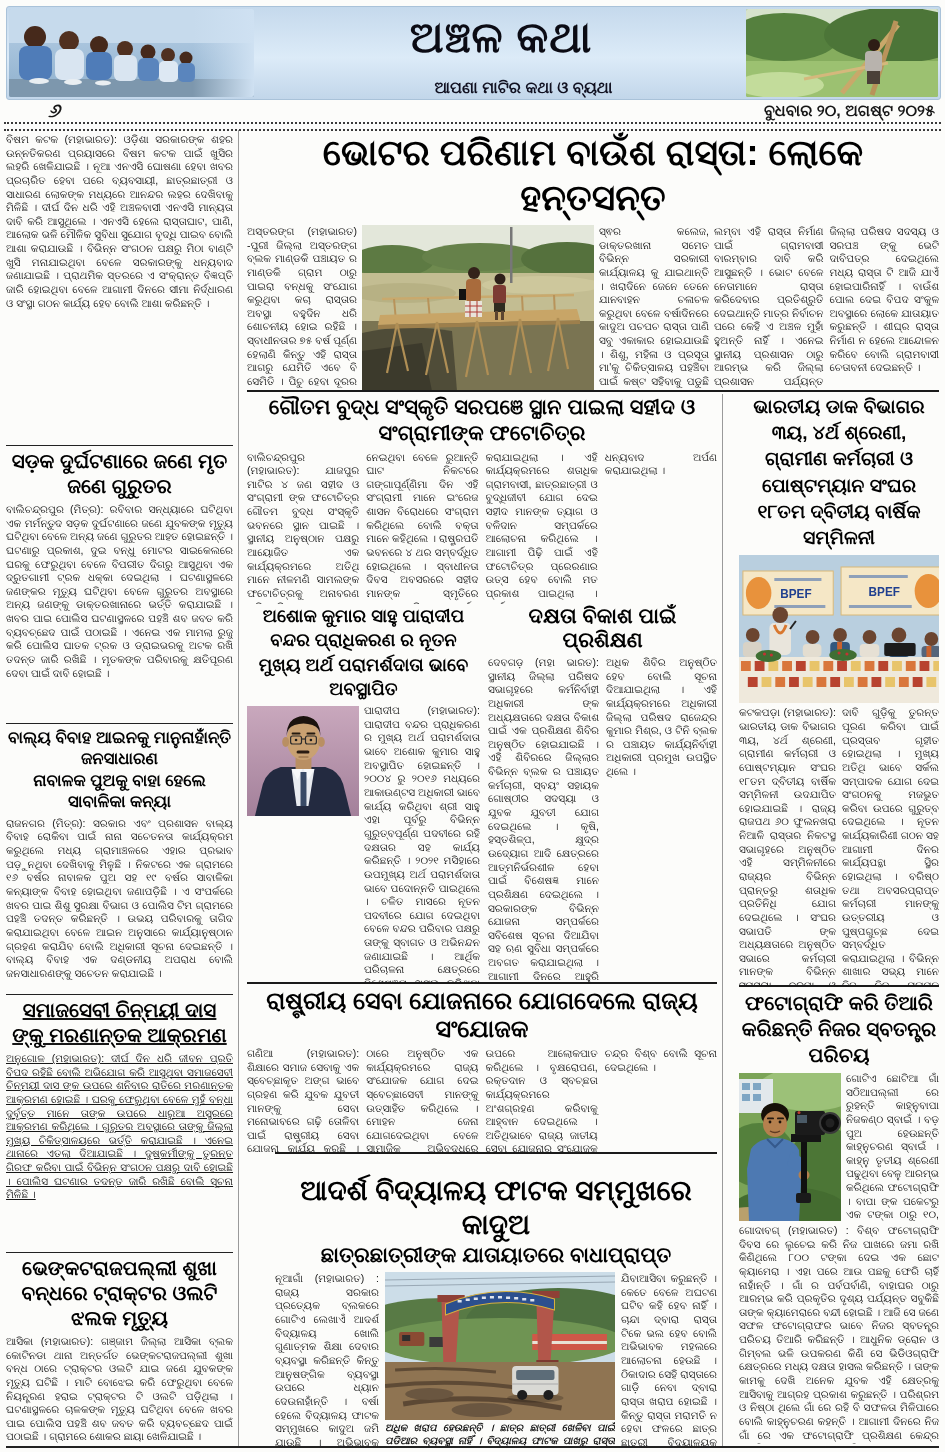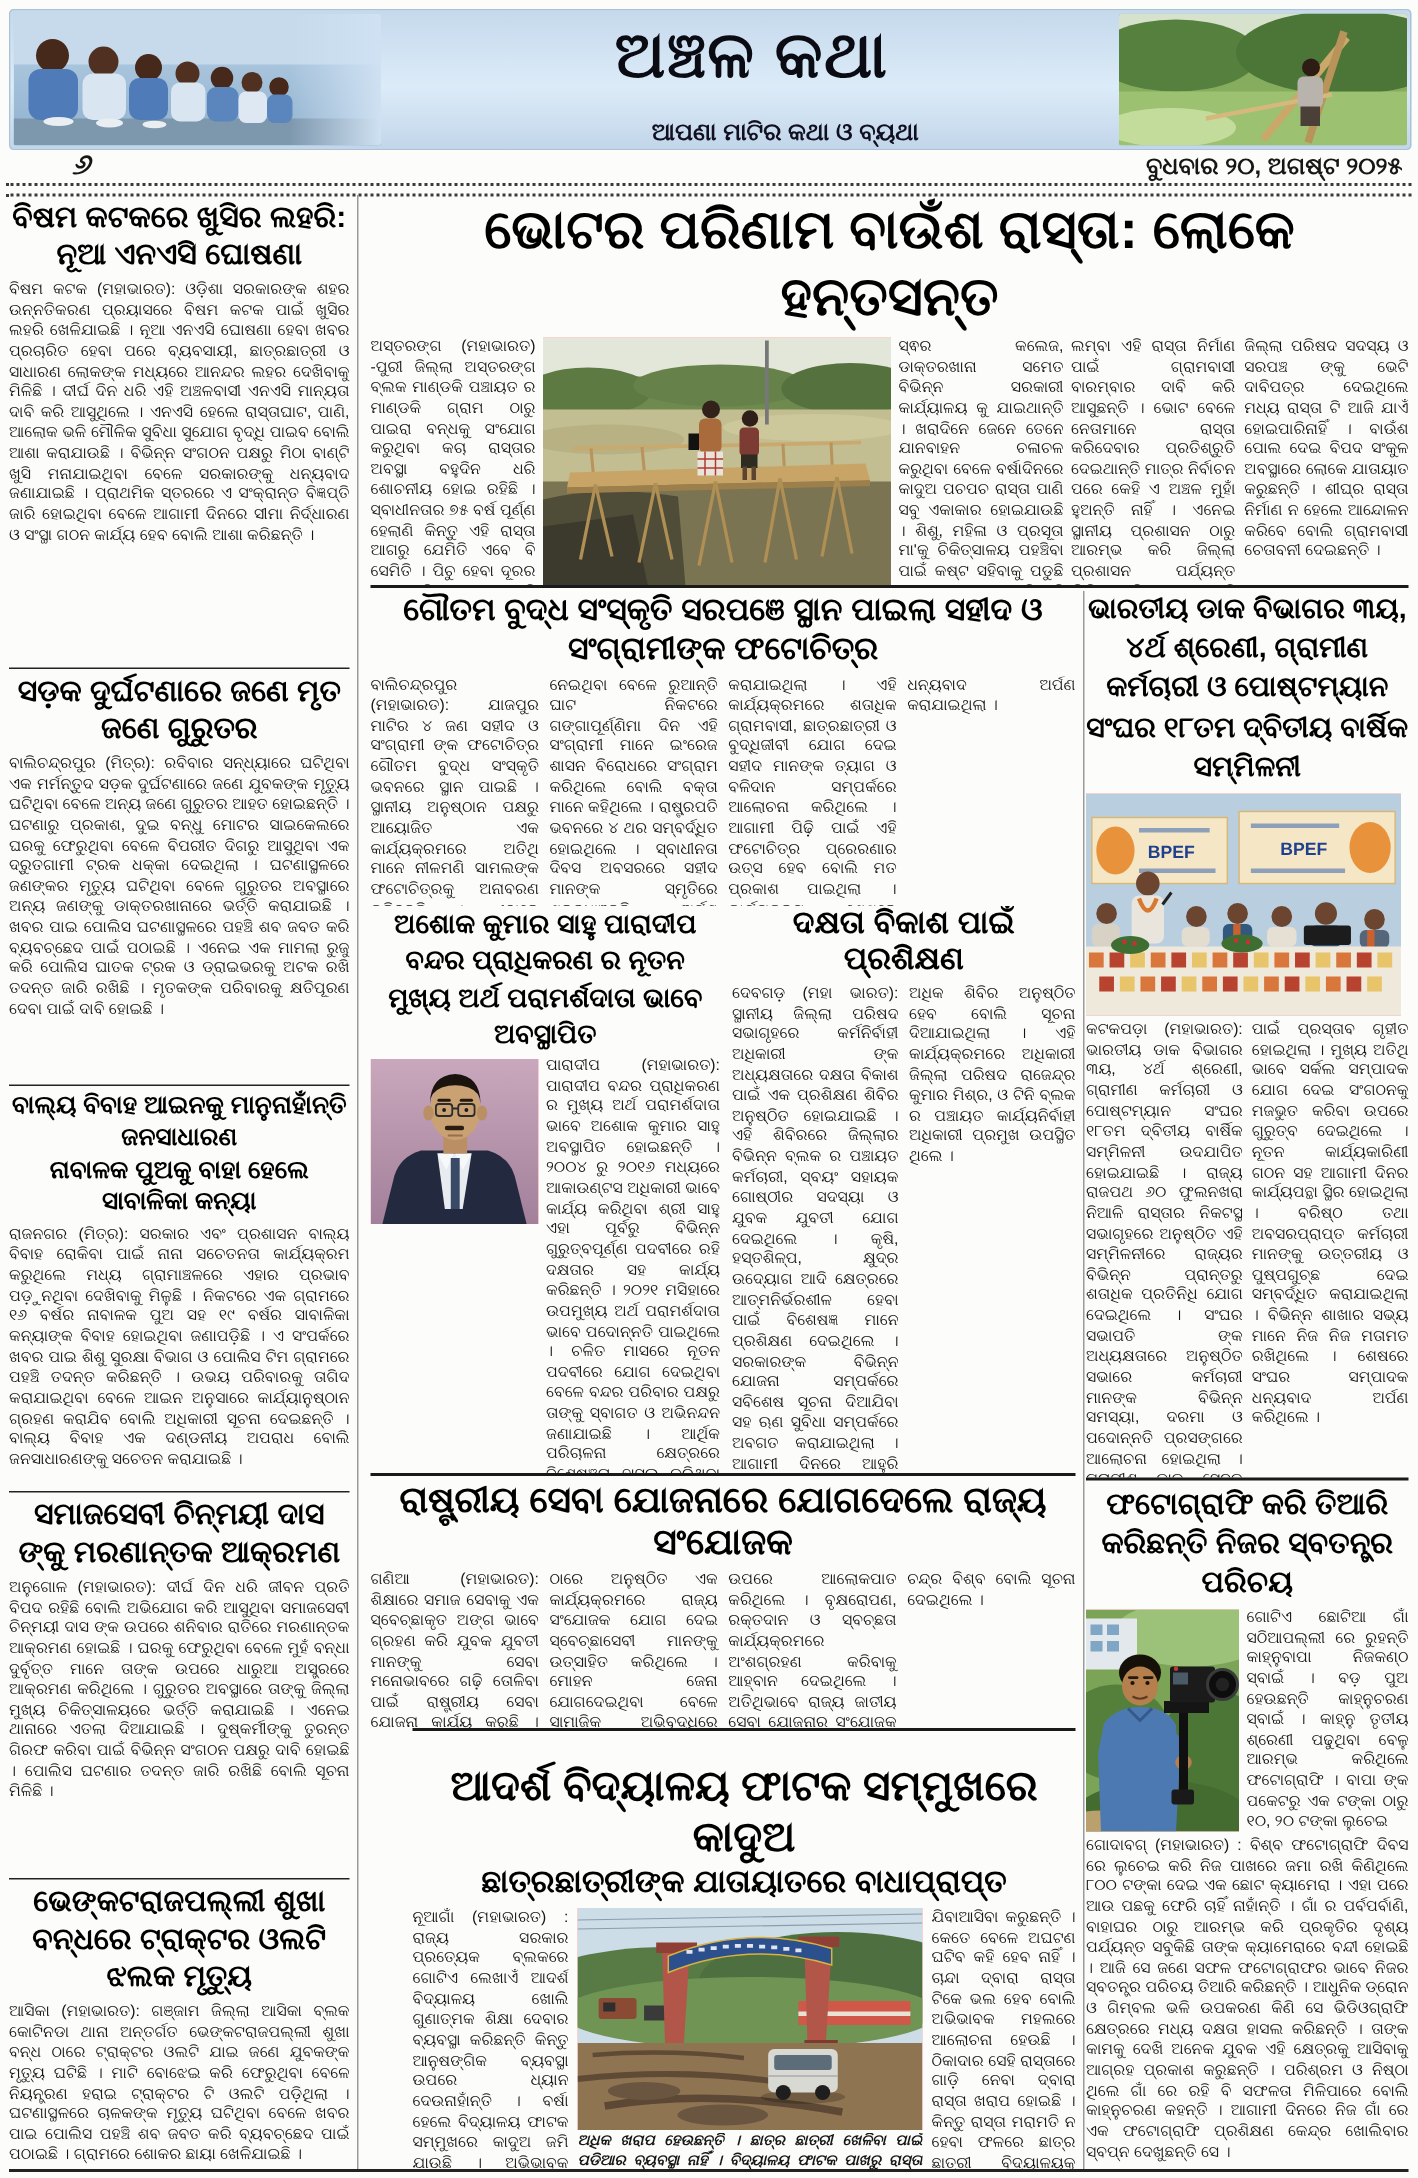--- a/index.html
+++ b/index.html
@@ -71,21 +71,21 @@
   .school{border-top:2px solid #1a1a1a;height:294px;overflow:hidden;padding-top:20px;box-sizing:border-box;margin-left:28px;}
   .school h2{font-size:28px;line-height:1.2;}
   .school h3{font-size:21px;margin:2px 0 5px 0;}
   .schoolrow{display:flex;gap:6px;height:212px;}
   .scol1{width:104px;}
   .sfig{width:230px;}
   .sfig .ph{width:230px;height:148px;}
   .scol2{flex:1;}
   
   #right-col{left:722px;top:394px;width:217px;height:1052px;border-left:1px solid #9a9a9a;
-    padding-left:1px;box-sizing:border-box;}
+    padding-left:16px;box-sizing:border-box;}
   .postal{height:591px;overflow:hidden;}
   .postal h2{font-size:19px;line-height:1.38;margin-bottom:4px;}
   .postal .ph{width:210px;height:148px;margin-bottom:3px;}
   .postal .body{column-count:2;column-gap:6px;column-fill:auto;height:346px;}
   .photog{border-top:2px solid #1a1a1a;height:459px;overflow:hidden;padding-top:3px;box-sizing:border-box;}
   .photog h2{font-size:20px;line-height:1.3;margin-bottom:4px;}
   .pg-float{float:left;width:102px;height:148px;margin:1px 5px 2px 0;}
   #bottomrule{left:6px;top:1446px;width:933px;border-top:2px solid #222;}
 </style>
 </head>
@@ -150,33 +150,32 @@
 </div>
 
 <div class="abs" id="pageinfo">
   <span id="page-num">୬</span>
   <span id="edition-date">ବୁଧବାର ୨୦, ଅଗଷ୍ଟ ୨୦୨୫</span>
 </div>
 <div class="abs" id="dotrule"></div>
 
 <div class="abs" id="sidebar">
   <div class="sb-art" style="height:308px;">
-    <h2>ବିଷମ କଟକରେ ଖୁସିର ଲହରି: ନୂଆ ଏନଏସି ଘୋଷଣା</h2>
     <div class="body" style="height:242px;">ବିଷମ କଟକ (ମହାଭାରତ): ଓଡ଼ିଶା ସରକାରଙ୍କ ଶହର ଉନ୍ନତିକରଣ ପ୍ରୟାସରେ ବିଷମ କଟକ ପାଇଁ ଖୁସିର ଲହରି ଖେଳିଯାଇଛି । ନୂଆ ଏନଏସି ଘୋଷଣା ହେବା ଖବର ପ୍ରଚାରିତ ହେବା ପରେ ବ୍ୟବସାୟୀ, ଛାତ୍ରଛାତ୍ରୀ ଓ ସାଧାରଣ ଲୋକଙ୍କ ମଧ୍ୟରେ ଆନନ୍ଦର ଲହର ଦେଖିବାକୁ ମିଳିଛି । ଦୀର୍ଘ ଦିନ ଧରି ଏହି ଅଞ୍ଚଳବାସୀ ଏନଏସି ମାନ୍ୟତା ଦାବି କରି ଆସୁଥିଲେ । ଏନଏସି ହେଲେ ରାସ୍ତାଘାଟ, ପାଣି, ଆଲୋକ ଭଳି ମୌଳିକ ସୁବିଧା ସୁଯୋଗ ବୃଦ୍ଧି ପାଇବ ବୋଲି ଆଶା କରାଯାଉଛି । ବିଭିନ୍ନ ସଂଗଠନ ପକ୍ଷରୁ ମିଠା ବାଣ୍ଟି ଖୁସି ମନାଯାଇଥିବା ବେଳେ ସରକାରଙ୍କୁ ଧନ୍ୟବାଦ ଜଣାଯାଇଛି । ପ୍ରାଥମିକ ସ୍ତରରେ ଏ ସଂକ୍ରାନ୍ତ ବିଜ୍ଞପ୍ତି ଜାରି ହୋଇଥିବା ବେଳେ ଆଗାମୀ ଦିନରେ ସୀମା ନିର୍ଦ୍ଧାରଣ ଓ ସଂସ୍ଥା ଗଠନ କାର୍ଯ୍ୟ ହେବ ବୋଲି ଆଶା କରିଛନ୍ତି ।</div>
   </div>
   <div class="sb-art" style="height:270px;">
     <h2>ସଡ଼କ ଦୁର୍ଘଟଣାରେ ଜଣେ ମୃତ ଜଣେ ଗୁରୁତର</h2>
     <div class="body" style="height:204px;">ବାଲିଚନ୍ଦ୍ରପୁର (ମିତ୍ର): ରବିବାର ସନ୍ଧ୍ୟାରେ ଘଟିଥିବା ଏକ ମର୍ମନ୍ତୁଦ ସଡ଼କ ଦୁର୍ଘଟଣାରେ ଜଣେ ଯୁବକଙ୍କ ମୃତ୍ୟୁ ଘଟିଥିବା ବେଳେ ଅନ୍ୟ ଜଣେ ଗୁରୁତର ଆହତ ହୋଇଛନ୍ତି । ଘଟଣାରୁ ପ୍ରକାଶ, ଦୁଇ ବନ୍ଧୁ ମୋଟର ସାଇକେଲରେ ଘରକୁ ଫେରୁଥିବା ବେଳେ ବିପରୀତ ଦିଗରୁ ଆସୁଥିବା ଏକ ଦ୍ରୁତଗାମୀ ଟ୍ରକ ଧକ୍କା ଦେଇଥିଲା । ଘଟଣାସ୍ଥଳରେ ଜଣଙ୍କର ମୃତ୍ୟୁ ଘଟିଥିବା ବେଳେ ଗୁରୁତର ଅବସ୍ଥାରେ ଅନ୍ୟ ଜଣଙ୍କୁ ଡାକ୍ତରଖାନାରେ ଭର୍ତ୍ତି କରାଯାଇଛି । ଖବର ପାଇ ପୋଲିସ ଘଟଣାସ୍ଥଳରେ ପହଞ୍ଚି ଶବ ଜବତ କରି ବ୍ୟବଚ୍ଛେଦ ପାଇଁ ପଠାଇଛି । ଏନେଇ ଏକ ମାମଲା ରୁଜୁ କରି ପୋଲିସ ଘାତକ ଟ୍ରକ ଓ ଡ୍ରାଇଭରକୁ ଅଟକ ରଖି ତଦନ୍ତ ଜାରି ରଖିଛି । ମୃତକଙ୍କ ପରିବାରକୁ କ୍ଷତିପୂରଣ ଦେବା ପାଇଁ ଦାବି ହୋଇଛି ।</div>
   </div>
   <div class="sb-art" style="height:263px;">
     <h3>ବାଲ୍ୟ ବିବାହ ଆଇନକୁ ମାନୁନାହାଁନ୍ତି ଜନସାଧାରଣ</h3>
     <h3 style="margin-bottom:4px;">ନାବାଳକ ପୁଅକୁ ବାହା ହେଲେ ସାବାଳିକା କନ୍ୟା</h3>
     <div class="body" style="height:190px;">ରାଜନଗର (ମିତ୍ର): ସରକାର ଏବଂ ପ୍ରଶାସନ ବାଲ୍ୟ ବିବାହ ରୋକିବା ପାଇଁ ନାନା ସଚେତନତା କାର୍ଯ୍ୟକ୍ରମ କରୁଥିଲେ ମଧ୍ୟ ଗ୍ରାମାଞ୍ଚଳରେ ଏହାର ପ୍ରଭାବ ପଡ଼ୁନଥିବା ଦେଖିବାକୁ ମିଳୁଛି । ନିକଟରେ ଏକ ଗ୍ରାମରେ ୧୬ ବର୍ଷର ନାବାଳକ ପୁଅ ସହ ୧୯ ବର୍ଷର ସାବାଳିକା କନ୍ୟାଙ୍କ ବିବାହ ହୋଇଥିବା ଜଣାପଡ଼ିଛି । ଏ ସଂପର୍କରେ ଖବର ପାଇ ଶିଶୁ ସୁରକ୍ଷା ବିଭାଗ ଓ ପୋଲିସ ଟିମ ଗ୍ରାମରେ ପହଞ୍ଚି ତଦନ୍ତ କରିଛନ୍ତି । ଉଭୟ ପରିବାରକୁ ତାଗିଦ କରାଯାଇଥିବା ବେଳେ ଆଇନ ଅନୁସାରେ କାର୍ଯ୍ୟାନୁଷ୍ଠାନ ଗ୍ରହଣ କରାଯିବ ବୋଲି ଅଧିକାରୀ ସୂଚନା ଦେଇଛନ୍ତି । ବାଲ୍ୟ ବିବାହ ଏକ ଦଣ୍ଡନୀୟ ଅପରାଧ ବୋଲି ଜନସାଧାରଣଙ୍କୁ ସଚେତନ କରାଯାଇଛି ।</div>
   </div>
-  <div class="sb-art" style="height:250px;">
+  <div class="sb-art" style="height:250px;text-decoration:underline;">
     <h2>ସମାଜସେବୀ ଚିନ୍ମୟୀ ଦାସ ଙ୍କୁ ମରଣାନ୍ତକ ଆକ୍ରମଣ</h2>
     <div class="body" style="height:188px;">ଅନୁଗୋଳ (ମହାଭାରତ): ଦୀର୍ଘ ଦିନ ଧରି ଜୀବନ ପ୍ରତି ବିପଦ ରହିଛି ବୋଲି ଅଭିଯୋଗ କରି ଆସୁଥିବା ସମାଜସେବୀ ଚିନ୍ମୟୀ ଦାସ ଙ୍କ ଉପରେ ଶନିବାର ରାତିରେ ମରଣାନ୍ତକ ଆକ୍ରମଣ ହୋଇଛି । ଘରକୁ ଫେରୁଥିବା ବେଳେ ମୁହଁ ବନ୍ଧା ଦୁର୍ବୃତ୍ତ ମାନେ ତାଙ୍କ ଉପରେ ଧାରୁଆ ଅସ୍ତ୍ରରେ ଆକ୍ରମଣ କରିଥିଲେ । ଗୁରୁତର ଅବସ୍ଥାରେ ତାଙ୍କୁ ଜିଲ୍ଲା ମୁଖ୍ୟ ଚିକିତ୍ସାଳୟରେ ଭର୍ତ୍ତି କରାଯାଇଛି । ଏନେଇ ଥାନାରେ ଏତଲା ଦିଆଯାଇଛି । ଦୁଷ୍କର୍ମୀଙ୍କୁ ତୁରନ୍ତ ଗିରଫ କରିବା ପାଇଁ ବିଭିନ୍ନ ସଂଗଠନ ପକ୍ଷରୁ ଦାବି ହୋଇଛି । ପୋଲିସ ଘଟଣାର ତଦନ୍ତ ଜାରି ରଖିଛି ବୋଲି ସୂଚନା ମିଳିଛି ।</div>
   </div>
   <div class="sb-art" style="height:208px;">
     <h2>ଭେଙ୍କଟରାଜପଲ୍ଲୀ ଶୁଖା ବନ୍ଧରେ ଟ୍ରାକ୍ଟର ଓଲଟି ଝଲକ ମୃତ୍ୟୁ</h2>
     <div class="body" style="height:142px;">ଆସିକା (ମହାଭାରତ): ଗଞ୍ଜାମ ଜିଲ୍ଲା ଆସିକା ବ୍ଲକ କୋଟିନଡା ଥାନା ଅନ୍ତର୍ଗତ ଭେଙ୍କଟରାଜପଲ୍ଲୀ ଶୁଖା ବନ୍ଧ ଠାରେ ଟ୍ରାକ୍ଟର ଓଲଟି ଯାଇ ଜଣେ ଯୁବକଙ୍କ ମୃତ୍ୟୁ ଘଟିଛି । ମାଟି ବୋଝେଇ କରି ଫେରୁଥିବା ବେଳେ ନିୟନ୍ତ୍ରଣ ହରାଇ ଟ୍ରାକ୍ଟର ଟି ଓଲଟି ପଡ଼ିଥିଲା । ଘଟଣାସ୍ଥଳରେ ଚାଳକଙ୍କ ମୃତ୍ୟୁ ଘଟିଥିବା ବେଳେ ଖବର ପାଇ ପୋଲିସ ପହଞ୍ଚି ଶବ ଜବତ କରି ବ୍ୟବଚ୍ଛେଦ ପାଇଁ ପଠାଇଛି । ଗ୍ରାମରେ ଶୋକର ଛାୟା ଖେଳିଯାଇଛି ।</div>
   </div>
 </div>
 
 <div class="abs" id="main-article">

